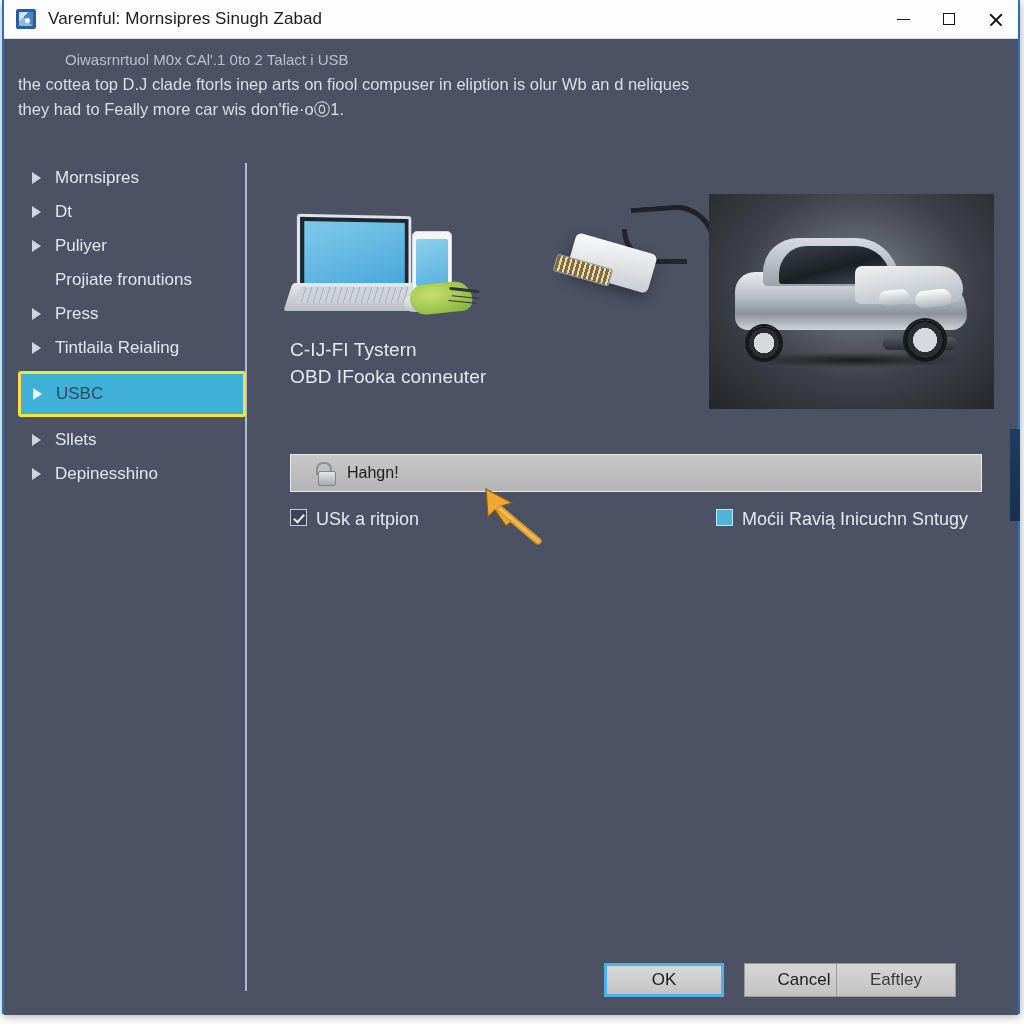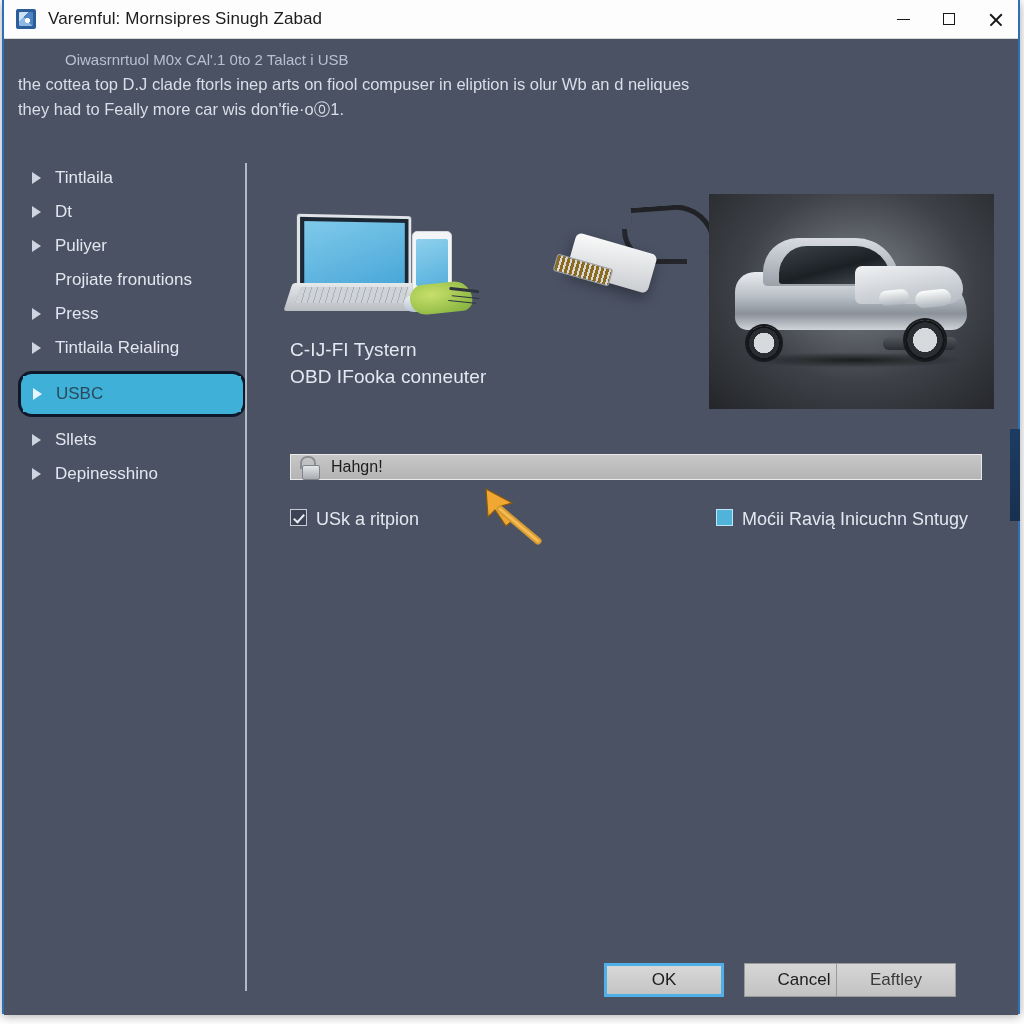--- a/index.html
+++ b/index.html
@@ -79,21 +79,21 @@
   .caret{
     width:0;height:0;border-left:9px solid #cfd5e0;
     border-top:6px solid transparent;border-bottom:6px solid transparent;
     margin-right:14px;flex:none;
   }
   .caret.hidden{border-left-color:transparent;}
   .nav-label{font-size:17px;color:#e2e6ee;white-space:nowrap;}
 
   #nav-selected-wrap{
     position:relative;margin:6px 0 6px 0;
-    border:3px solid #0f172a;border-radius:14px;
+    border:3px solid #fde047;border-radius:3px;
     background:#3fb0d8;padding:2px;
   }
   #nav-selected{
     display:flex;align-items:center;height:36px;padding-left:10px;
     background:#3fb0d8;box-sizing:border-box;
   }
   #nav-selected .caret{border-left-color:#e8f7ff;}
   #nav-selected .nav-label{color:#2a4a5c;font-size:17px;}
 
   
@@ -215,24 +215,24 @@
     position:absolute;left:10px;bottom:-12px;width:220px;height:16px;
     background:radial-gradient(ellipse,rgba(0,0,0,.65),transparent 70%);
   }
 
   
   #captions{position:absolute;left:4px;top:158px;}
   #captions div{font-size:19px;color:#e4e8f0;line-height:1.42;letter-spacing:.1px;}
 
   
   #lockbar{
-    position:absolute;left:4px;top:275px;width:692px;height:26px;
+    position:absolute;left:4px;top:275px;width:692px;height:38px;
     background:linear-gradient(180deg,#c7c7c7,#b4b4b4);
     border:1px solid #e9e9e9;box-sizing:border-box;
-    display:flex;align-items:center;padding-left:8px;
+    display:flex;align-items:center;padding-left:24px;
   }
   .lock-icon{position:relative;width:20px;height:22px;margin-right:12px;flex:none;}
   .lock-icon .shackle{
     position:absolute;left:1px;top:0;width:12px;height:11px;
     border:2.6px solid #8b8f94;border-bottom:none;border-radius:7px 7px 0 0;
   }
   .lock-icon .bodyb{
     position:absolute;left:3px;top:9px;width:16px;height:13px;
     background:linear-gradient(180deg,#e4e6e8,#a7abaf);
     border:1px solid #80858a;border-radius:2px;
@@ -303,21 +303,21 @@
     <div id="intro">
       <span class="l1">Oiwasrnrtuol M0x CAl'.1 0to 2 Talact i USB</span>
       <span class="l2">the cottea top D.J clade ftorls inep arts on fiool compuser in eliption is olur Wb an d neliques</span>
       <span class="l3">they had to Feally more car wis don'fie·o⓪1.</span>
     </div>
 
     <div id="sidebar">
 
       <div class="nav-item">
         <span class="caret"></span>
-        <span class="nav-label">Tintlaila</span>
+        <span class="nav-label">Mornsipres</span>
       </div>
 
       <div class="nav-item">
         <span class="caret"></span>
         <span class="nav-label">Dt</span>
       </div>
 
       <div class="nav-item">
         <span class="caret"></span>
         <span class="nav-label">Puliyer</span>

